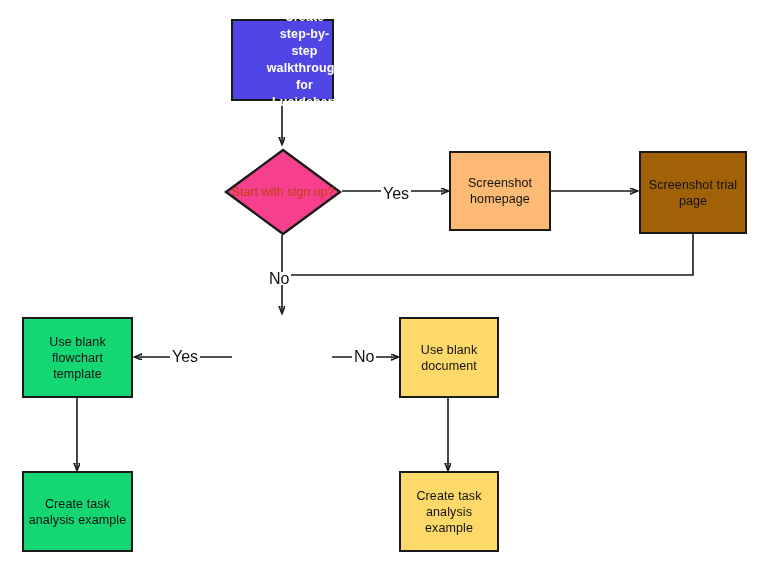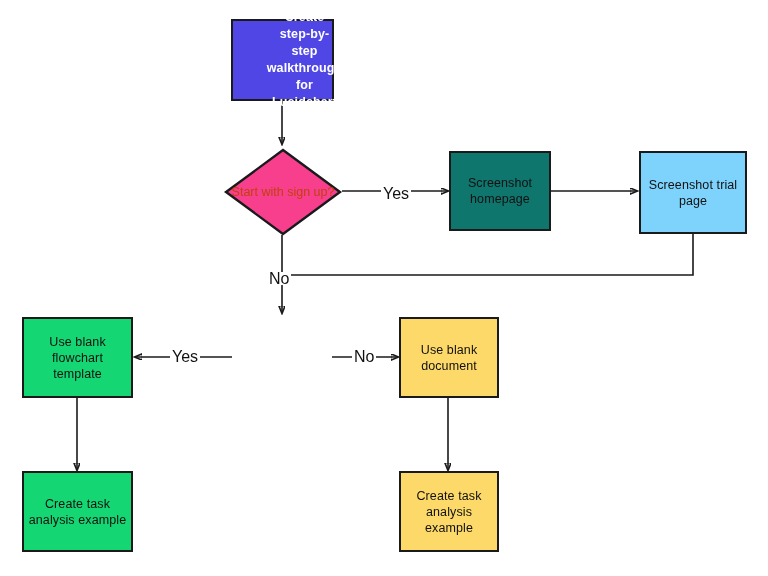--- a/index.html
+++ b/index.html
@@ -129,26 +129,26 @@
 Lucidchart</span>
   </div>
 
   <div class="diamond" style="left:224px; top:148px; width:118px; height:88px;">
     <svg width="118" height="88" viewBox="0 0 118 88" xmlns="http://www.w3.org/2000/svg">
       <polygon points="59,2 116,44 59,86 2,44" fill="#f73f8e" stroke="#1a1a1a" stroke-width="2.4"></polygon>
     </svg>
     <span class="label">Start with sign up?</span>
   </div>
 
-  <div class="node" style="left:449px; top:151px; width:102px; height:80px; background:#0f766e;">
+  <div class="node" style="left:449px; top:151px; width:102px; height:80px; background:#fdba74;">
     <span class="label">Screenshot
 homepage</span>
   </div>
 
-  <div class="node" style="left:639px; top:151px; width:108px; height:83px; background:#7dd3fc;">
+  <div class="node" style="left:639px; top:151px; width:108px; height:83px; background:#a16207;">
     <span class="label">Screenshot trial
 page</span>
   </div>
 
 
   <div class="node" style="left:22px; top:317px; width:111px; height:81px; background:#14d672;">
     <span class="label">Use blank
 flowchart template</span>
   </div>
 

